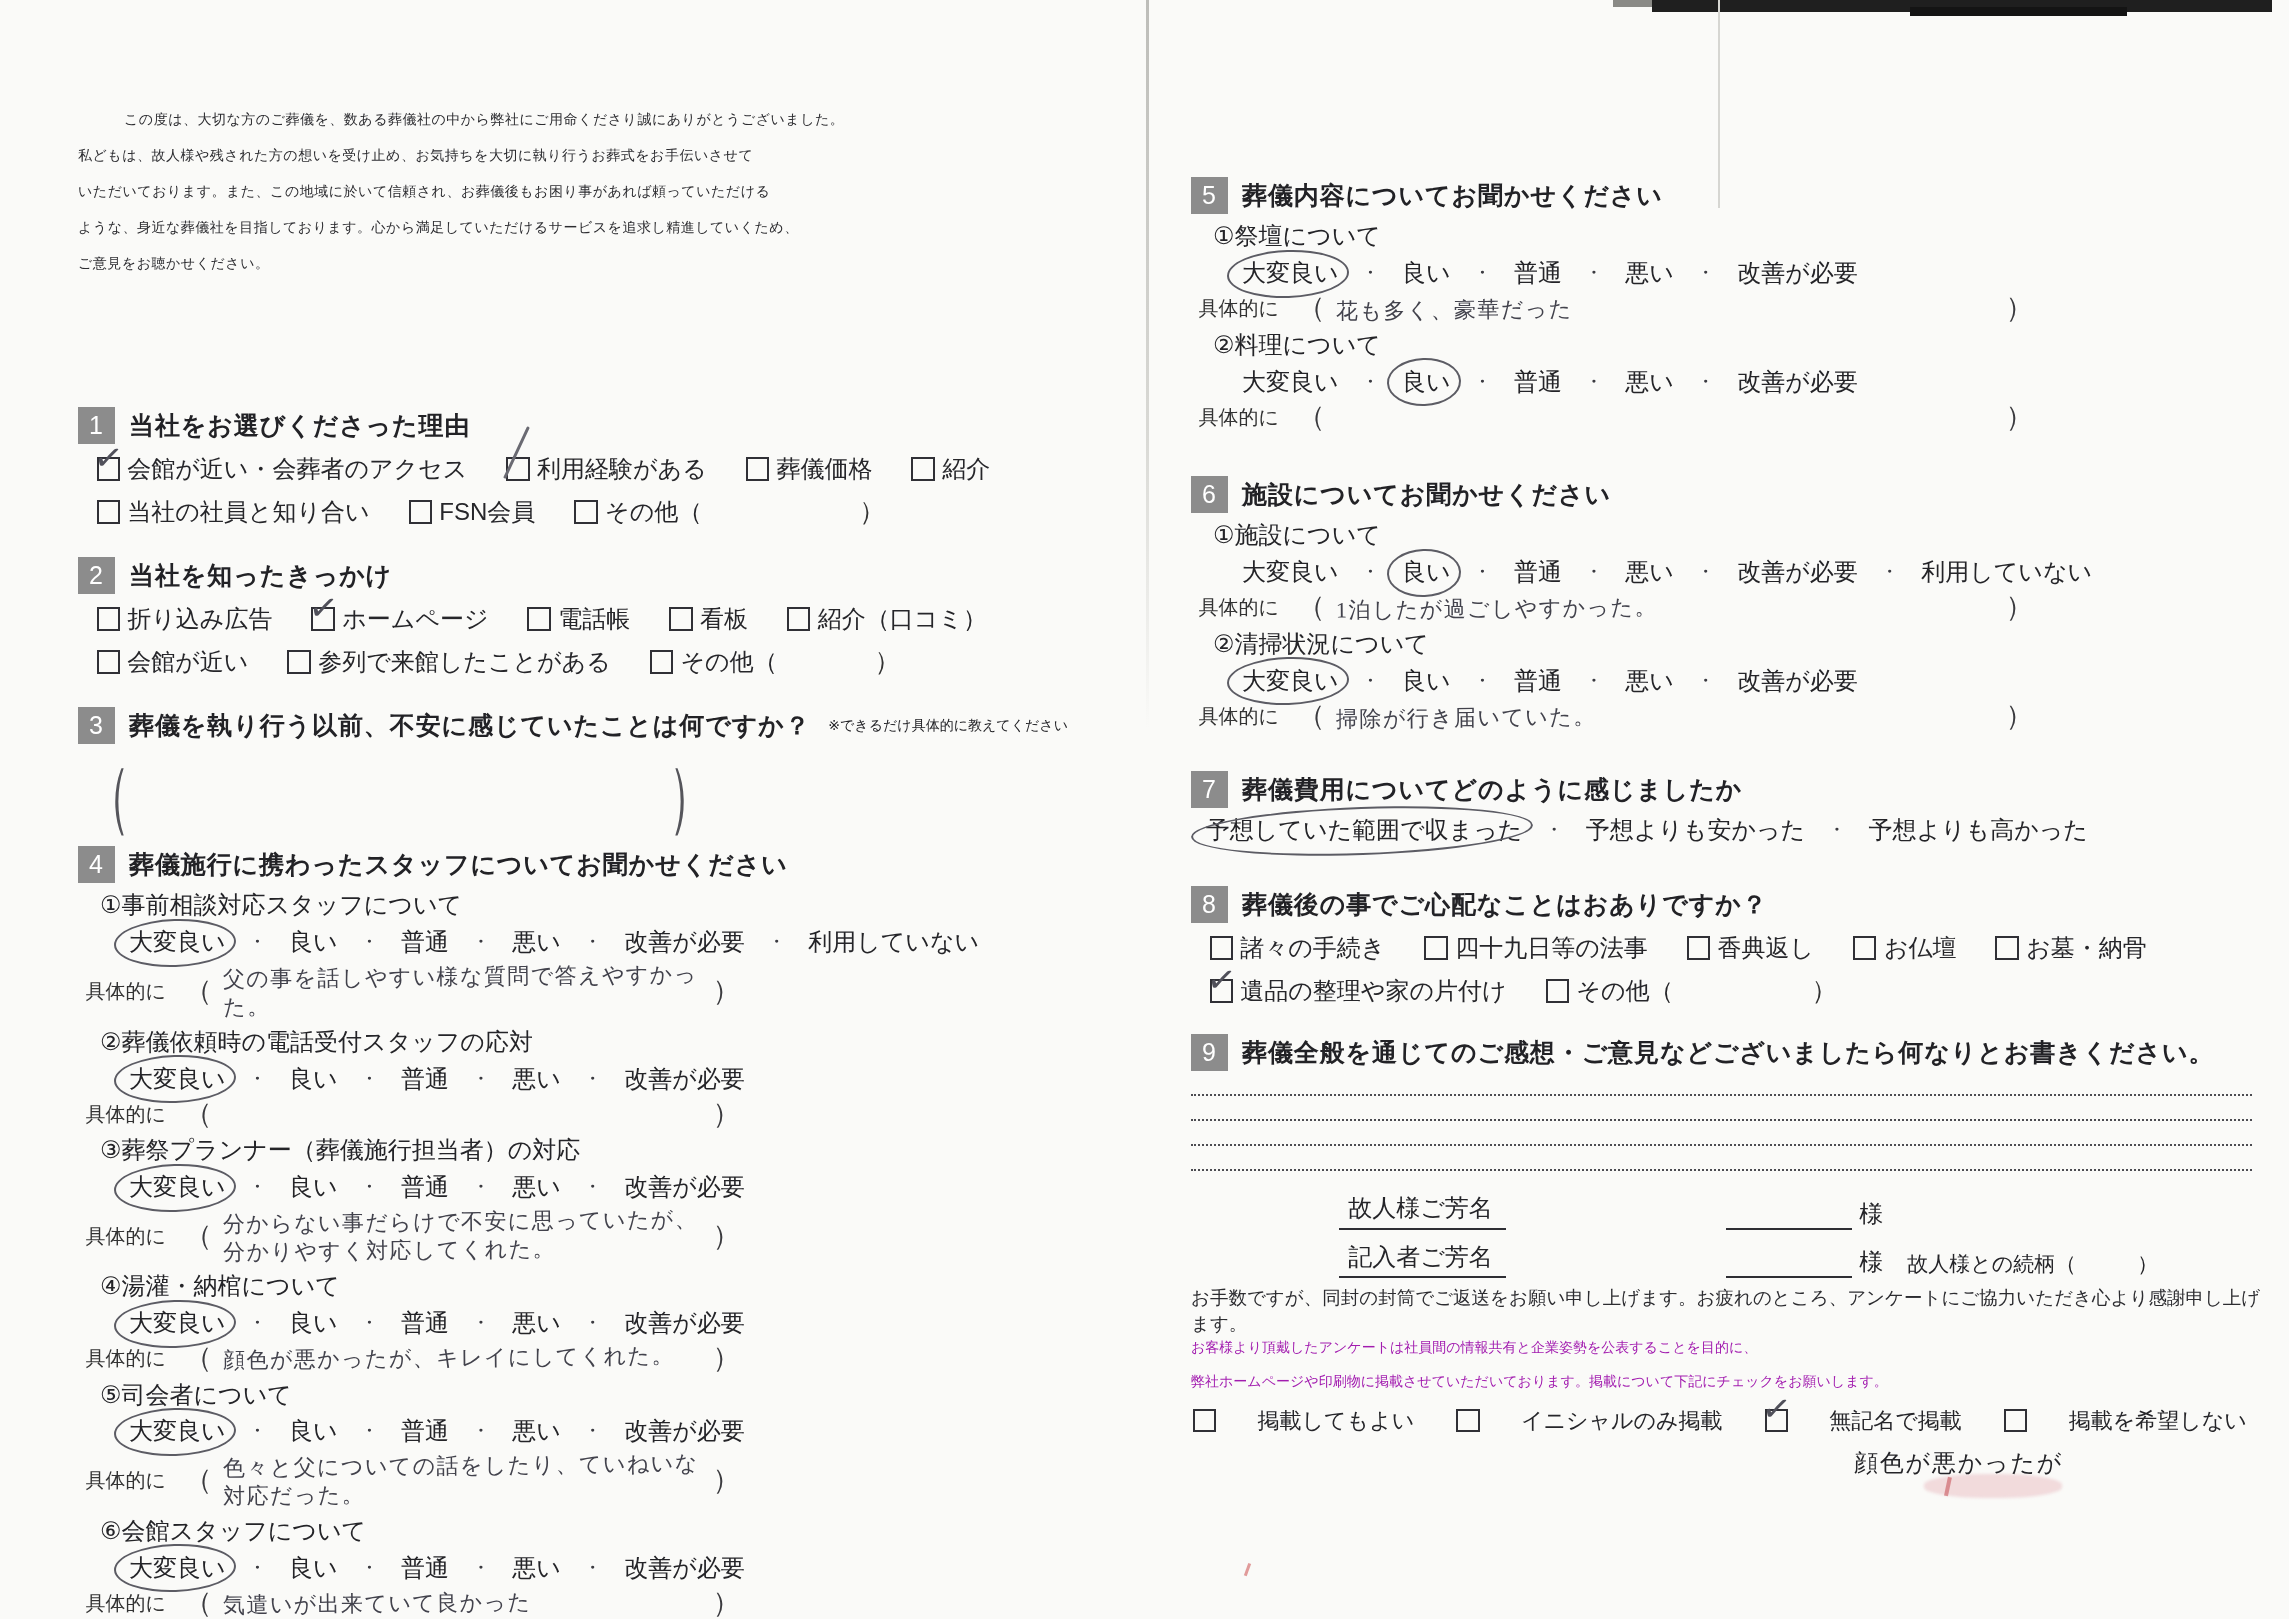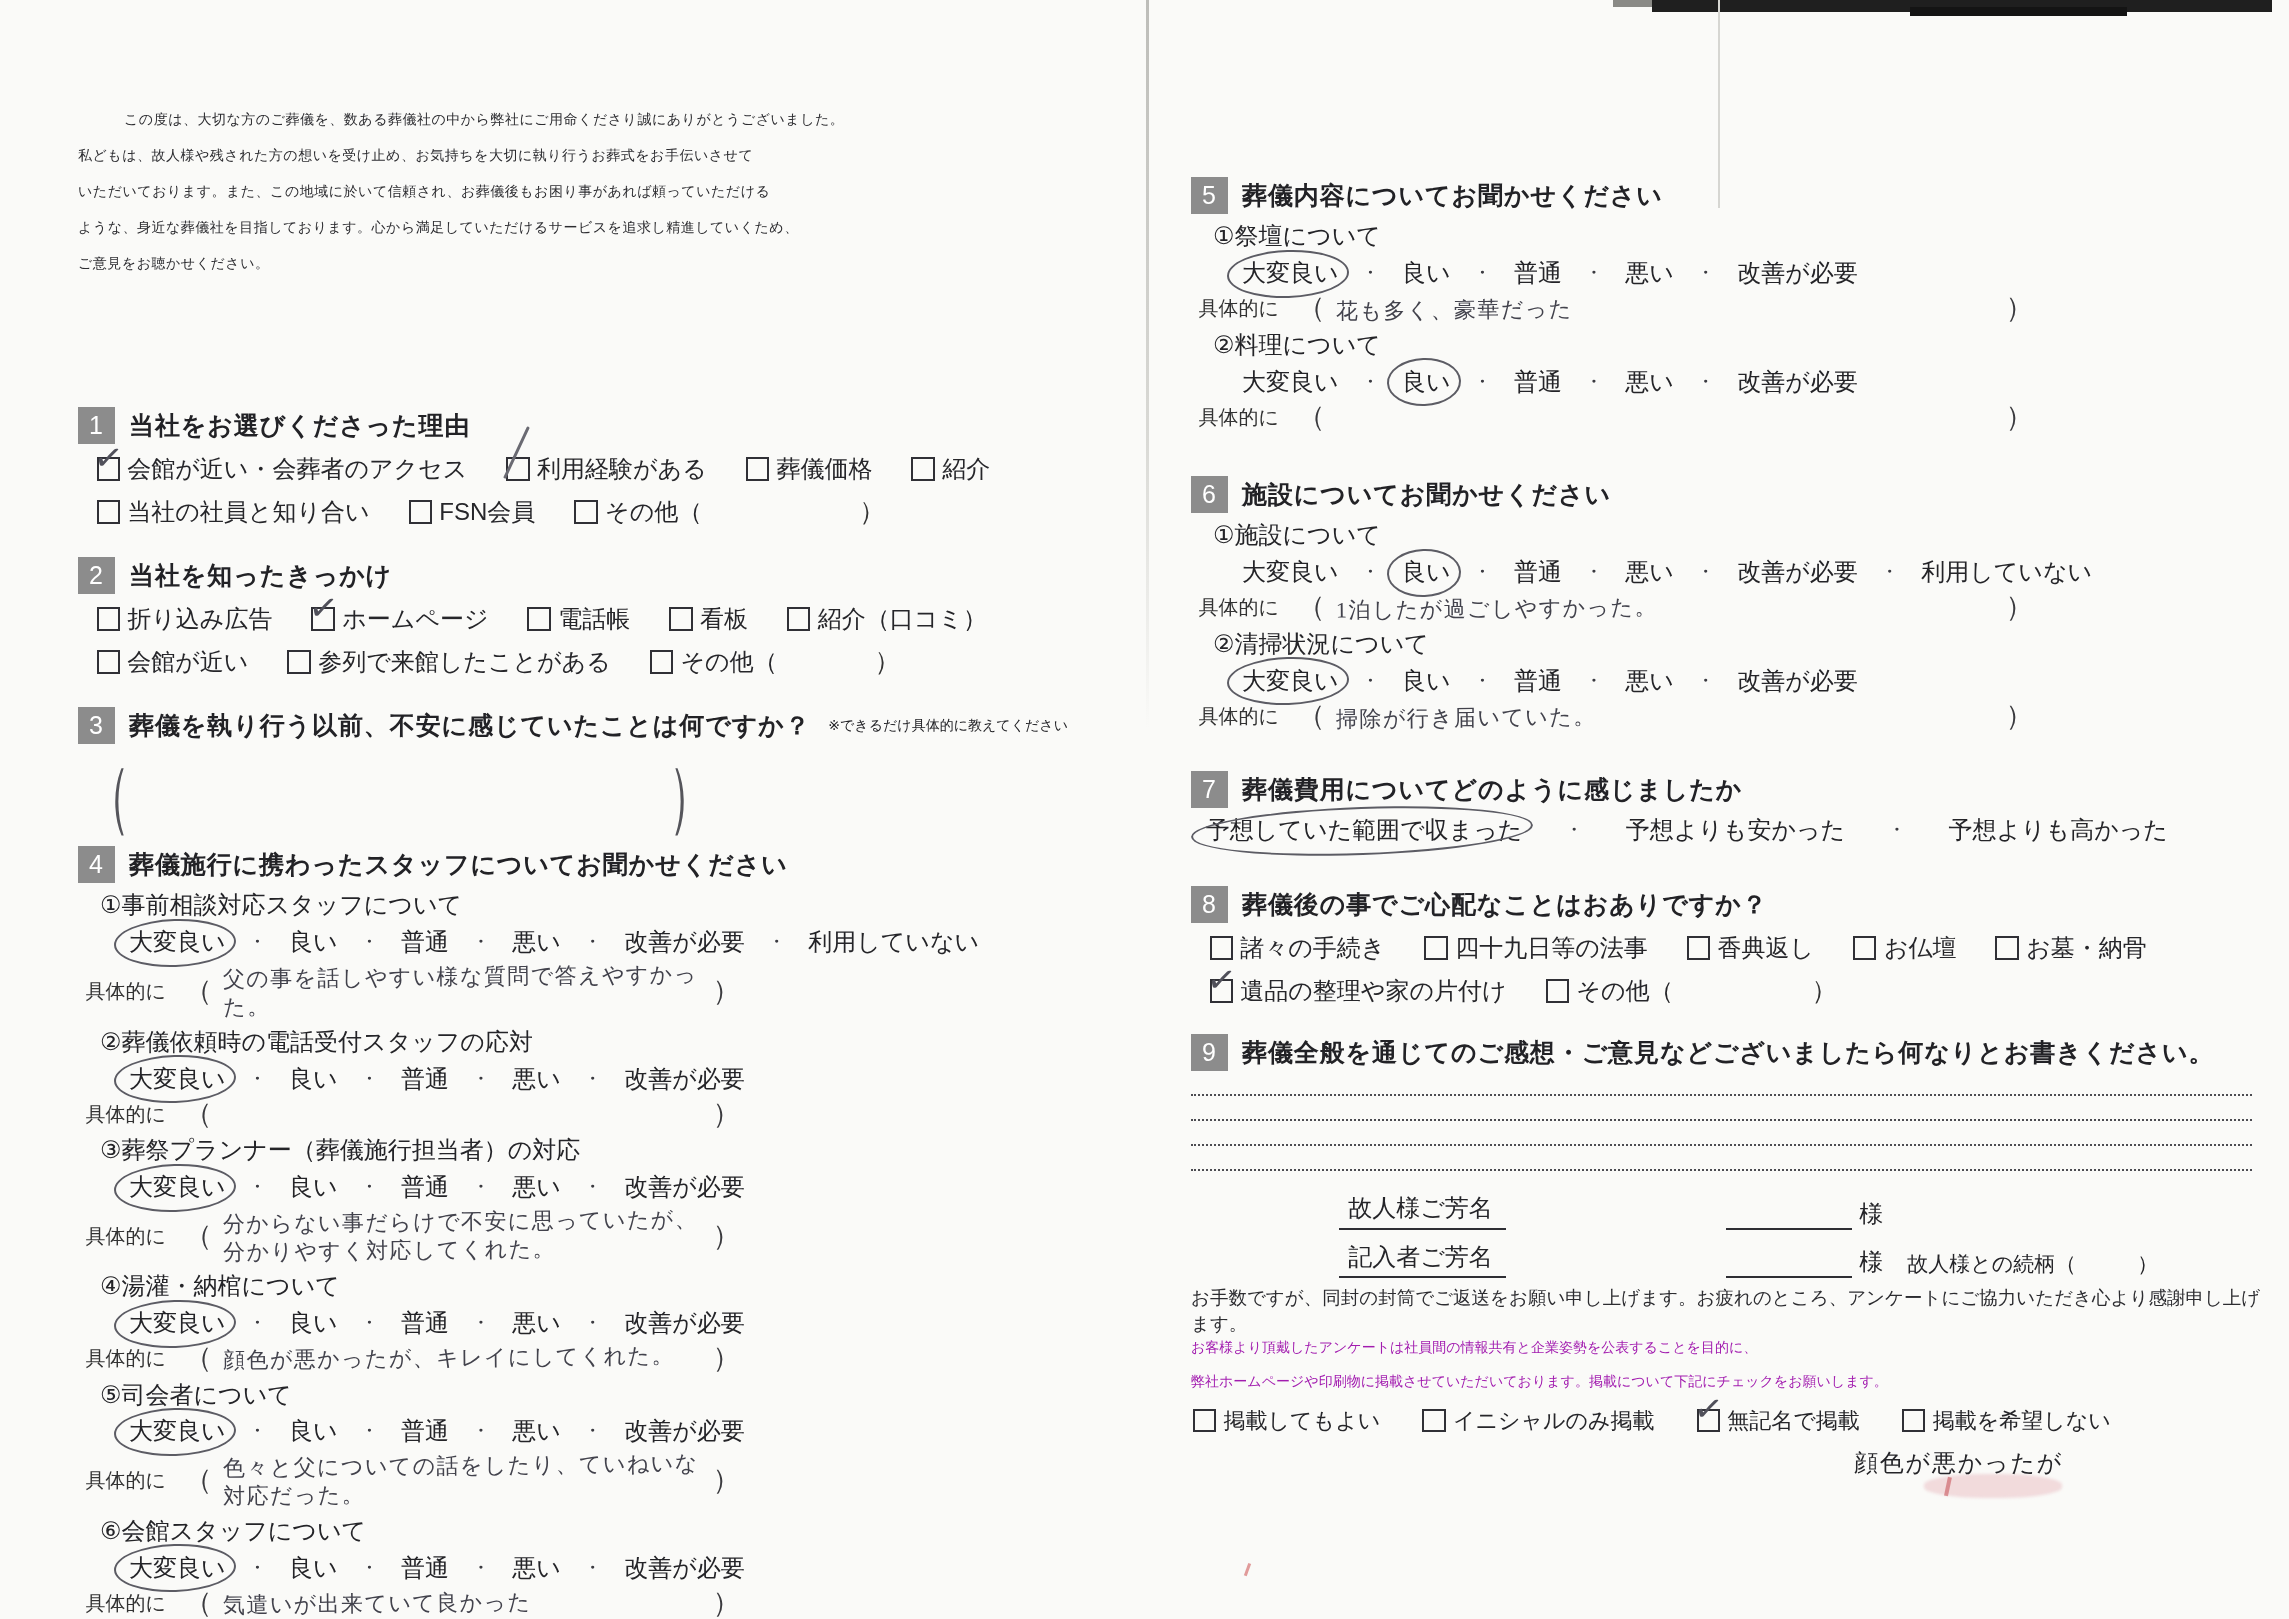--- a/index.html
+++ b/index.html
@@ -82,21 +82,21 @@
   .siggap{display:inline-block;width:220px;}
   .sigline{display:inline-block;width:126px;border-bottom:2.8px solid #2e2e34;height:28px;}
   .sama{margin-left:7.4px;}
   .relation{margin-left:24px;font-size:21px;}
   .relgap{display:inline-block;width:61px;}
   .smallnote{font-size:18.5px;color:#2c2c30;line-height:26px;}
 
   
   .publine{font-size:14px;line-height:28px;color:#a21caf;margin-bottom:5.5px;}
   .pub-checks{margin-top:11px;font-size:22px;padding-left:1.8px;}
-  .pub-checks .ck{margin-right:42px;}
+  .pub-checks .ck{margin-right:42px;gap:34px;}
   .company{margin-top:11px;padding-left:663px;font-size:24px;letter-spacing:1.8px;color:#242428;}
 </style>
 </head>
 <body>
 
 <div class="page">
 
   <div class="artifact band3"></div>
   <div class="artifact band1"></div>
   <div class="artifact band2"></div>
@@ -453,21 +453,21 @@
           <span class="paren">）</span>
         </div>
       </div>
     </div>
 
     <div class="sec" style="top:605px;">
       <div class="sechead">
         <span class="num">7</span>
         <span>葬儀費用についてどのように感じましたか</span>
       </div>
-      <div class="optrow" style="padding-left:14.8px;gap:20px;">
+      <div class="optrow" style="padding-left:14.8px;">
           <span class="opt circled">予想していた範囲で収まった</span>
           <span class="dot">・</span>
           <span class="opt">予想よりも安かった</span>
           <span class="dot">・</span>
           <span class="opt">予想よりも高かった</span>
         </div>
     </div>
 
     <div class="sec" style="top:720px;">
       <div class="sechead">

